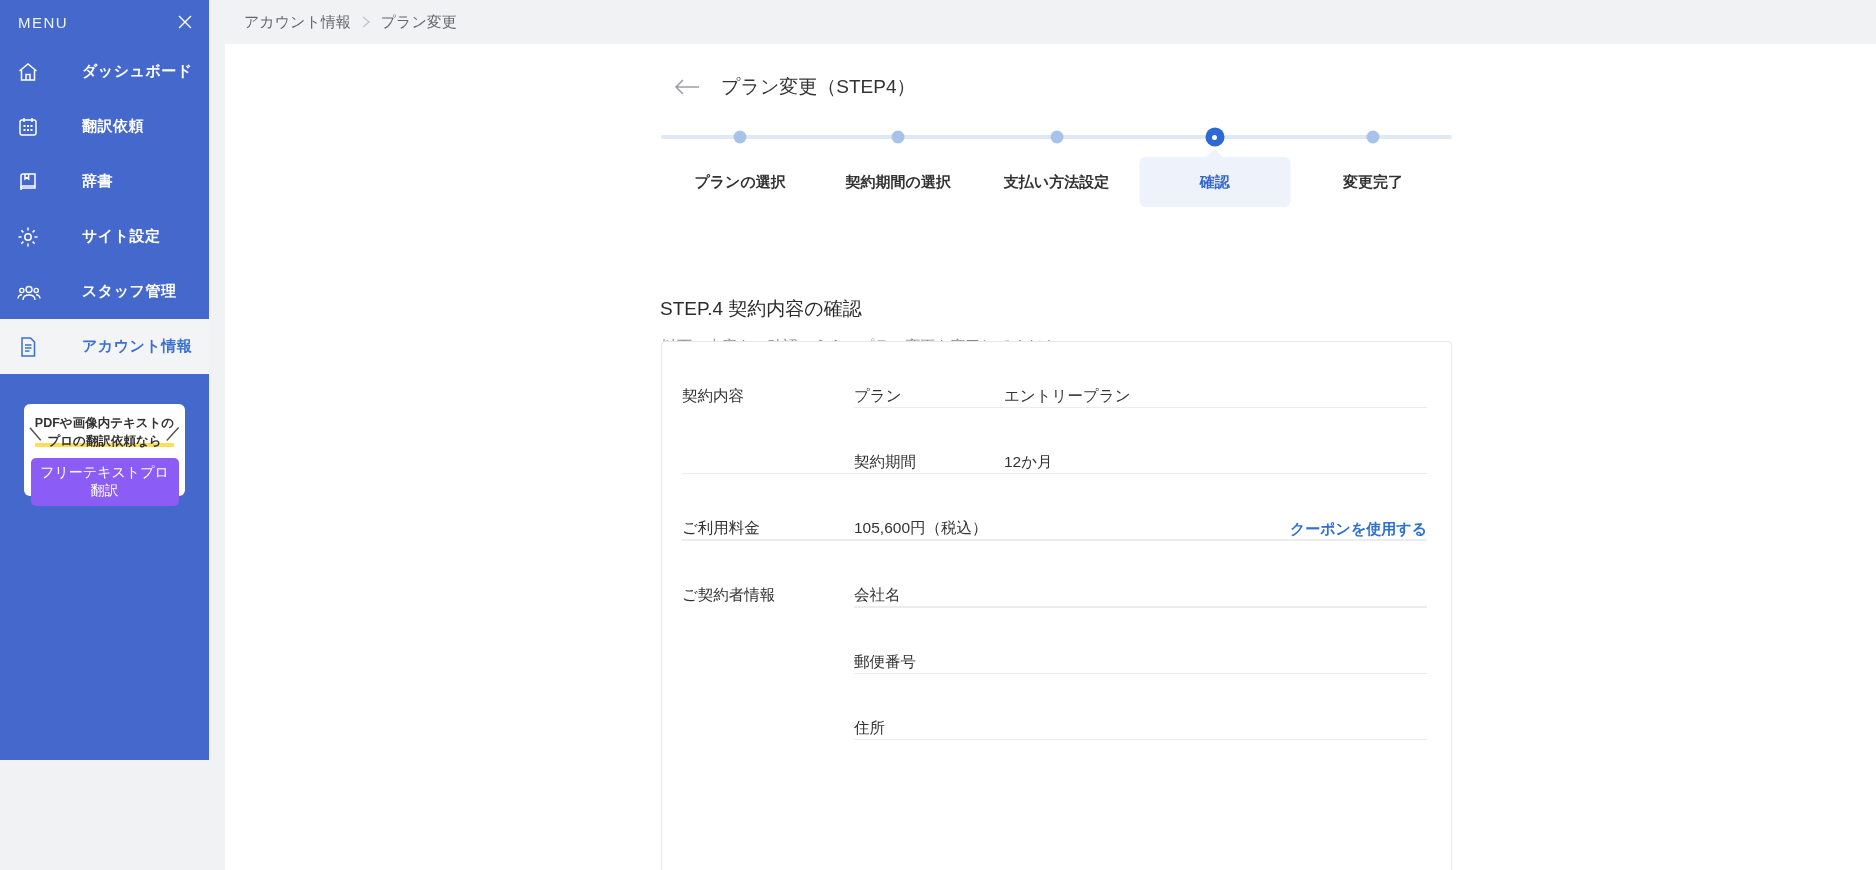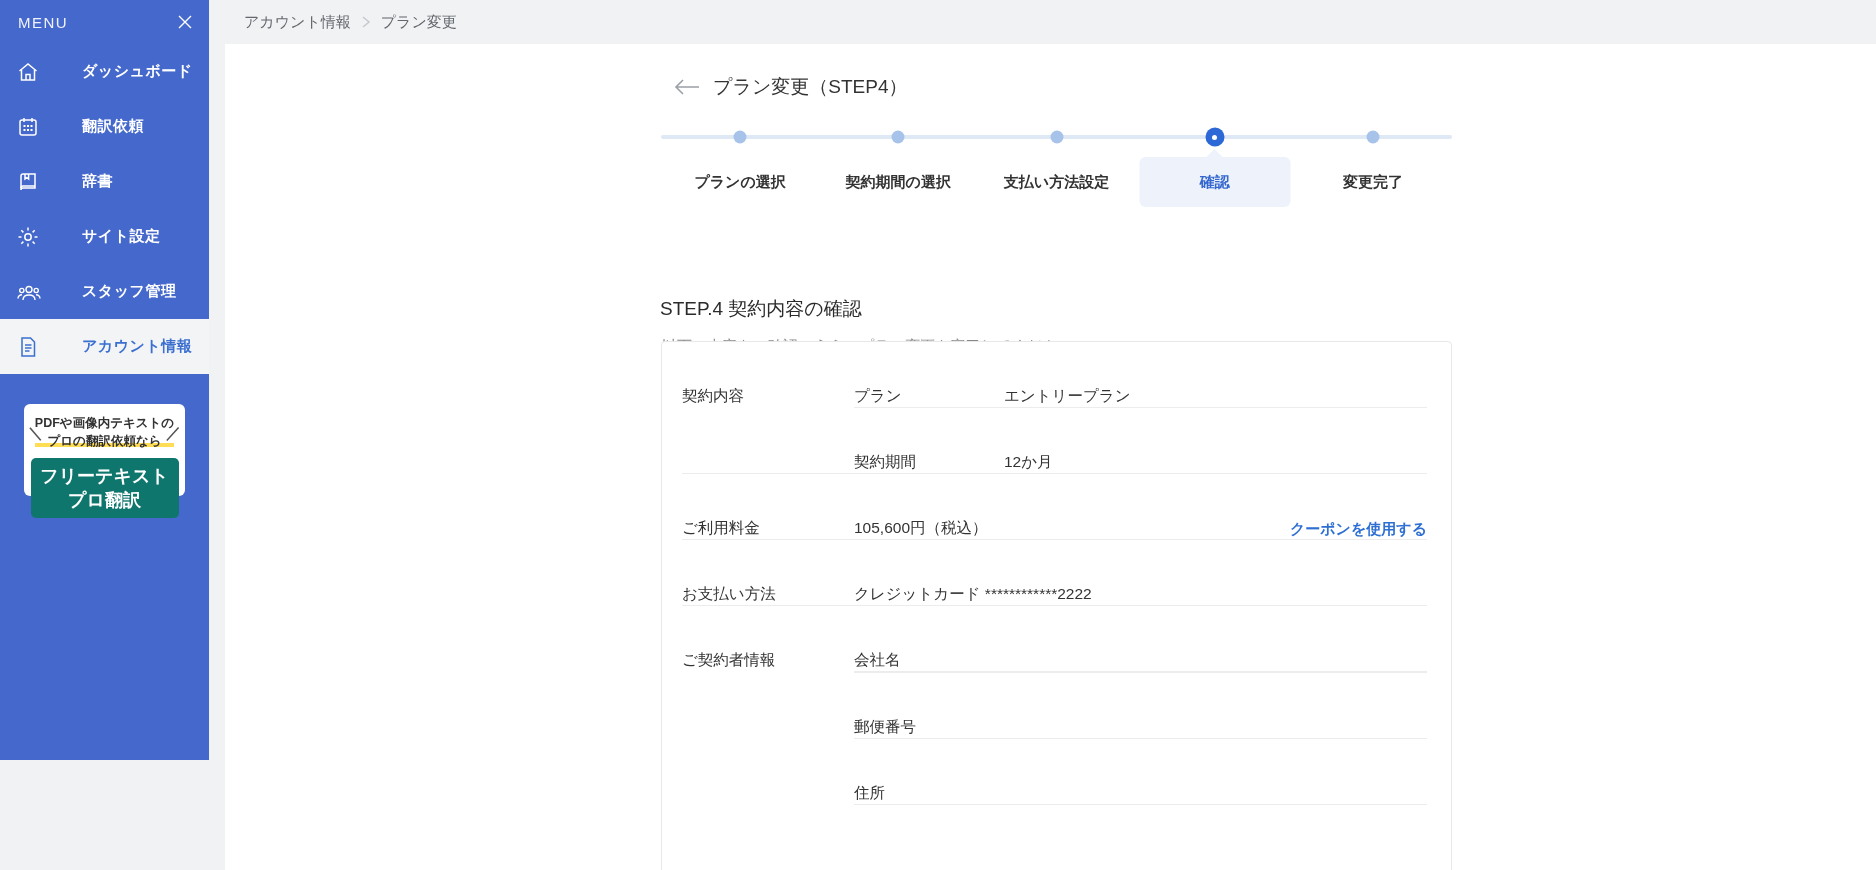--- a/index.html
+++ b/index.html
@@ -17,30 +17,30 @@
   .sb-item .lbl { color:#fff; font-size:15px; font-weight:bold; margin-left:8px; letter-spacing:0.5px; }
   .sb-item.active { background:#f3f4f6; }
   .sb-item.active .lbl { color:#3b6fd0; }
 
   .promo { position:absolute; left:24px; top:404px; width:161px; height:92px; background:#fff; border-radius:6px; padding:10px 6px 10px 6px; text-align:center; }
   .promo-lines { position:relative; font-size:12.5px; font-weight:bold; color:#333; line-height:1.45; }
   .promo-slash { position:absolute; top:8px; color:#555; font-size:15px; font-weight:bold; }
   .promo-slash.l { left:-2px; }
   .promo-slash.r { right:-2px; }
   .promo-hl { background:linear-gradient(to top,#ffdd55 4px,transparent 4px); padding-bottom:17px; }
-  .promo-btn { margin-top:8px; display:inline-block; background:#0f766e; color:#fff; font-size:18px; font-weight:bold; border:none; border-radius:5px; padding:6px 8px; width:148px; cursor:pointer; }
+  .promo-btn { margin-top:8px; display:inline-block; background:#8b5cf6; color:#fff; font-size:14px; font-weight:normal; border:none; border-radius:5px; padding:6px 8px; width:148px; cursor:pointer; }
 
   
   .content { position:absolute; left:209px; top:0; width:1667px; height:870px; }
   .breadcrumb { display:flex; align-items:center; height:44px; padding-left:35px; font-size:15px; color:#63676c; gap:10px; }
   .crumb { cursor:pointer; }
   .crumb.current { cursor:default; }
   .panel { position:absolute; left:16px; top:44px; width:1651px; height:826px; background:#fff; }
 
-  .page-head { position:absolute; left:448px; top:30px; display:flex; align-items:center; gap:12px; }
+  .page-head { position:absolute; left:448px; top:30px; display:flex; align-items:center; gap:20px; }
   .back-arrow { cursor:pointer; display:flex; align-items:center; }
   .page-title { font-size:19px; color:#333; font-weight:500; }
 
   
   .stepper { position:absolute; left:436px; top:84px; width:791px; height:95px; }
   .step-line { position:absolute; left:0; top:7px; width:791px; height:4px; background:#dfe8f5; border-radius:2px; }
   .steps { position:absolute; inset:0; display:flex; }
   .step { flex:1; position:relative; }
   .dot { position:absolute; left:50%; top:9px; transform:translate(-50%,-50%); width:13px; height:13px; border-radius:50%; background:#a8c3ea; }
   .dot.active { width:19px; height:19px; background:#2c68d6; }
@@ -235,24 +235,20 @@
         </div>
         <div class="divider full"></div>
 
         <div class="trow">
           <div class="c1">ご利用料金</div>
           <div class="c2" style="width:auto;">105,600円（税込）</div>
           <a class="coupon">クーポンを使用する</a>
         </div>
         <div class="divider full"></div>
 
-        <div class="trow">
-          <div class="c1">お支払い方法</div>
-          <div class="c2" style="width:auto;">クレジットカード ************2222</div>
-        </div>
         <div class="divider full"></div>
 
         <div class="trow">
           <div class="c1">ご契約者情報</div>
           <div class="c2">会社名</div>
           <div class="c3"></div>
         </div>
         <div class="divider indent"></div>
 
         <div class="divider indent"></div>

